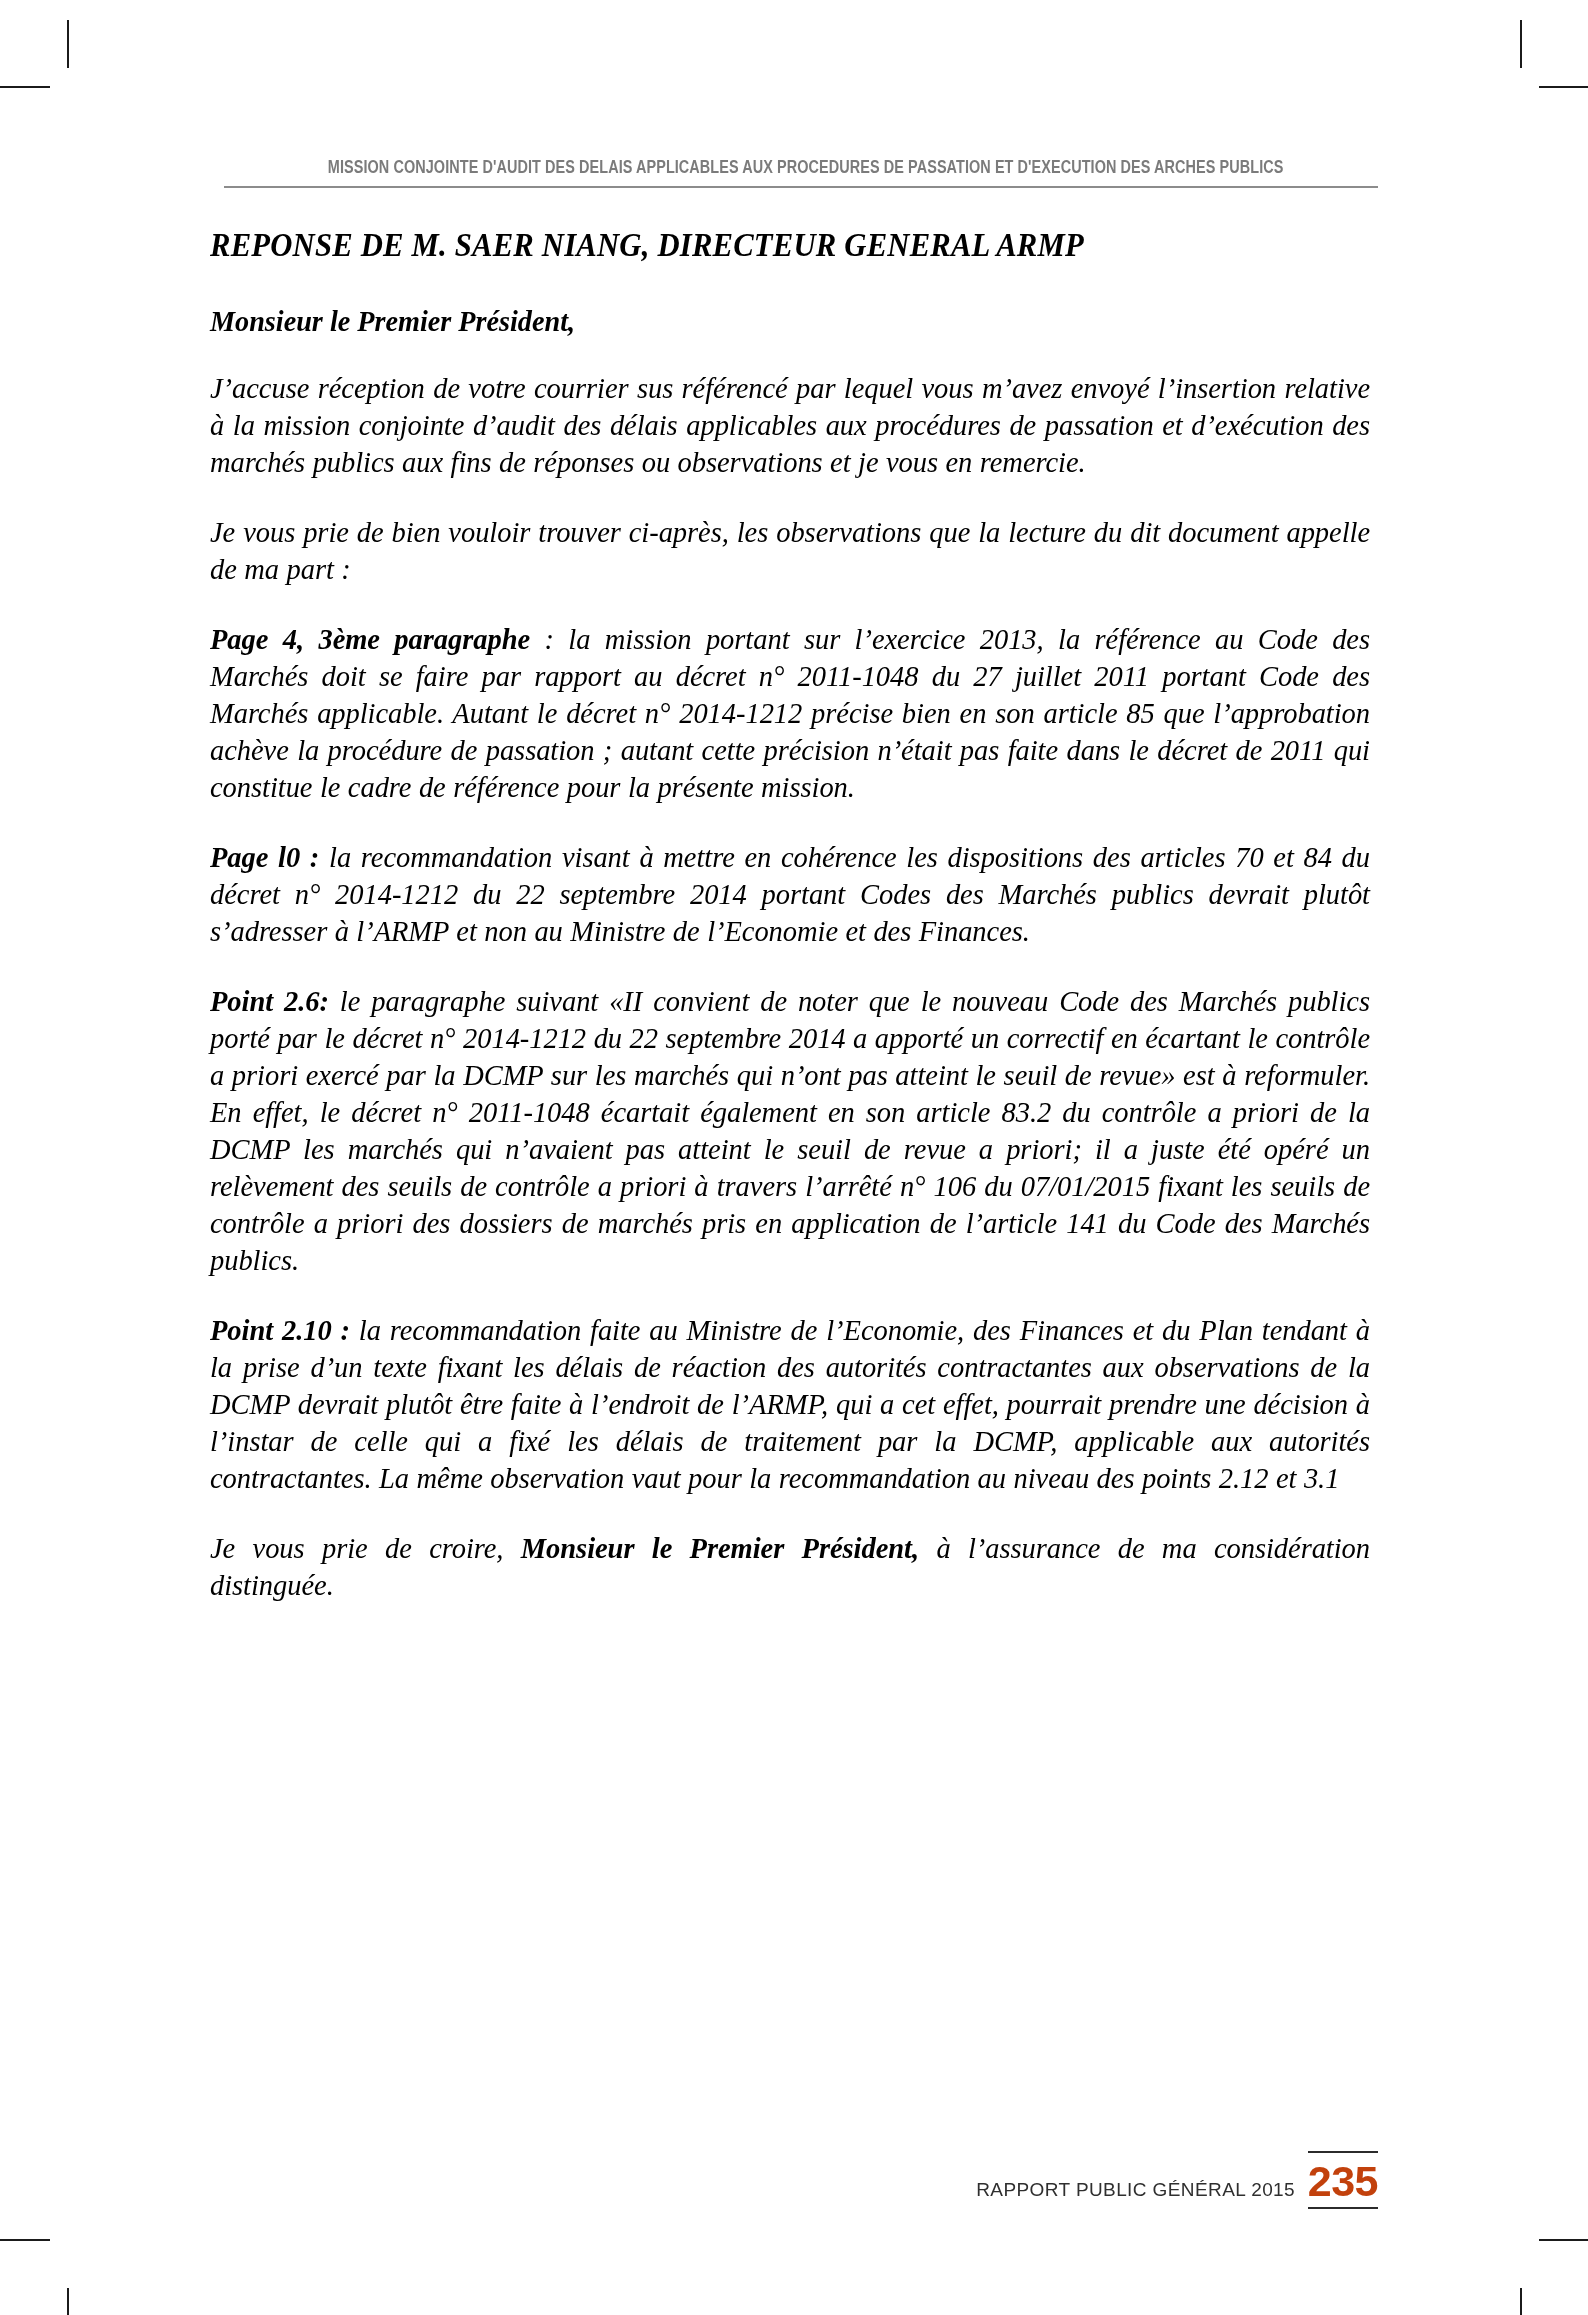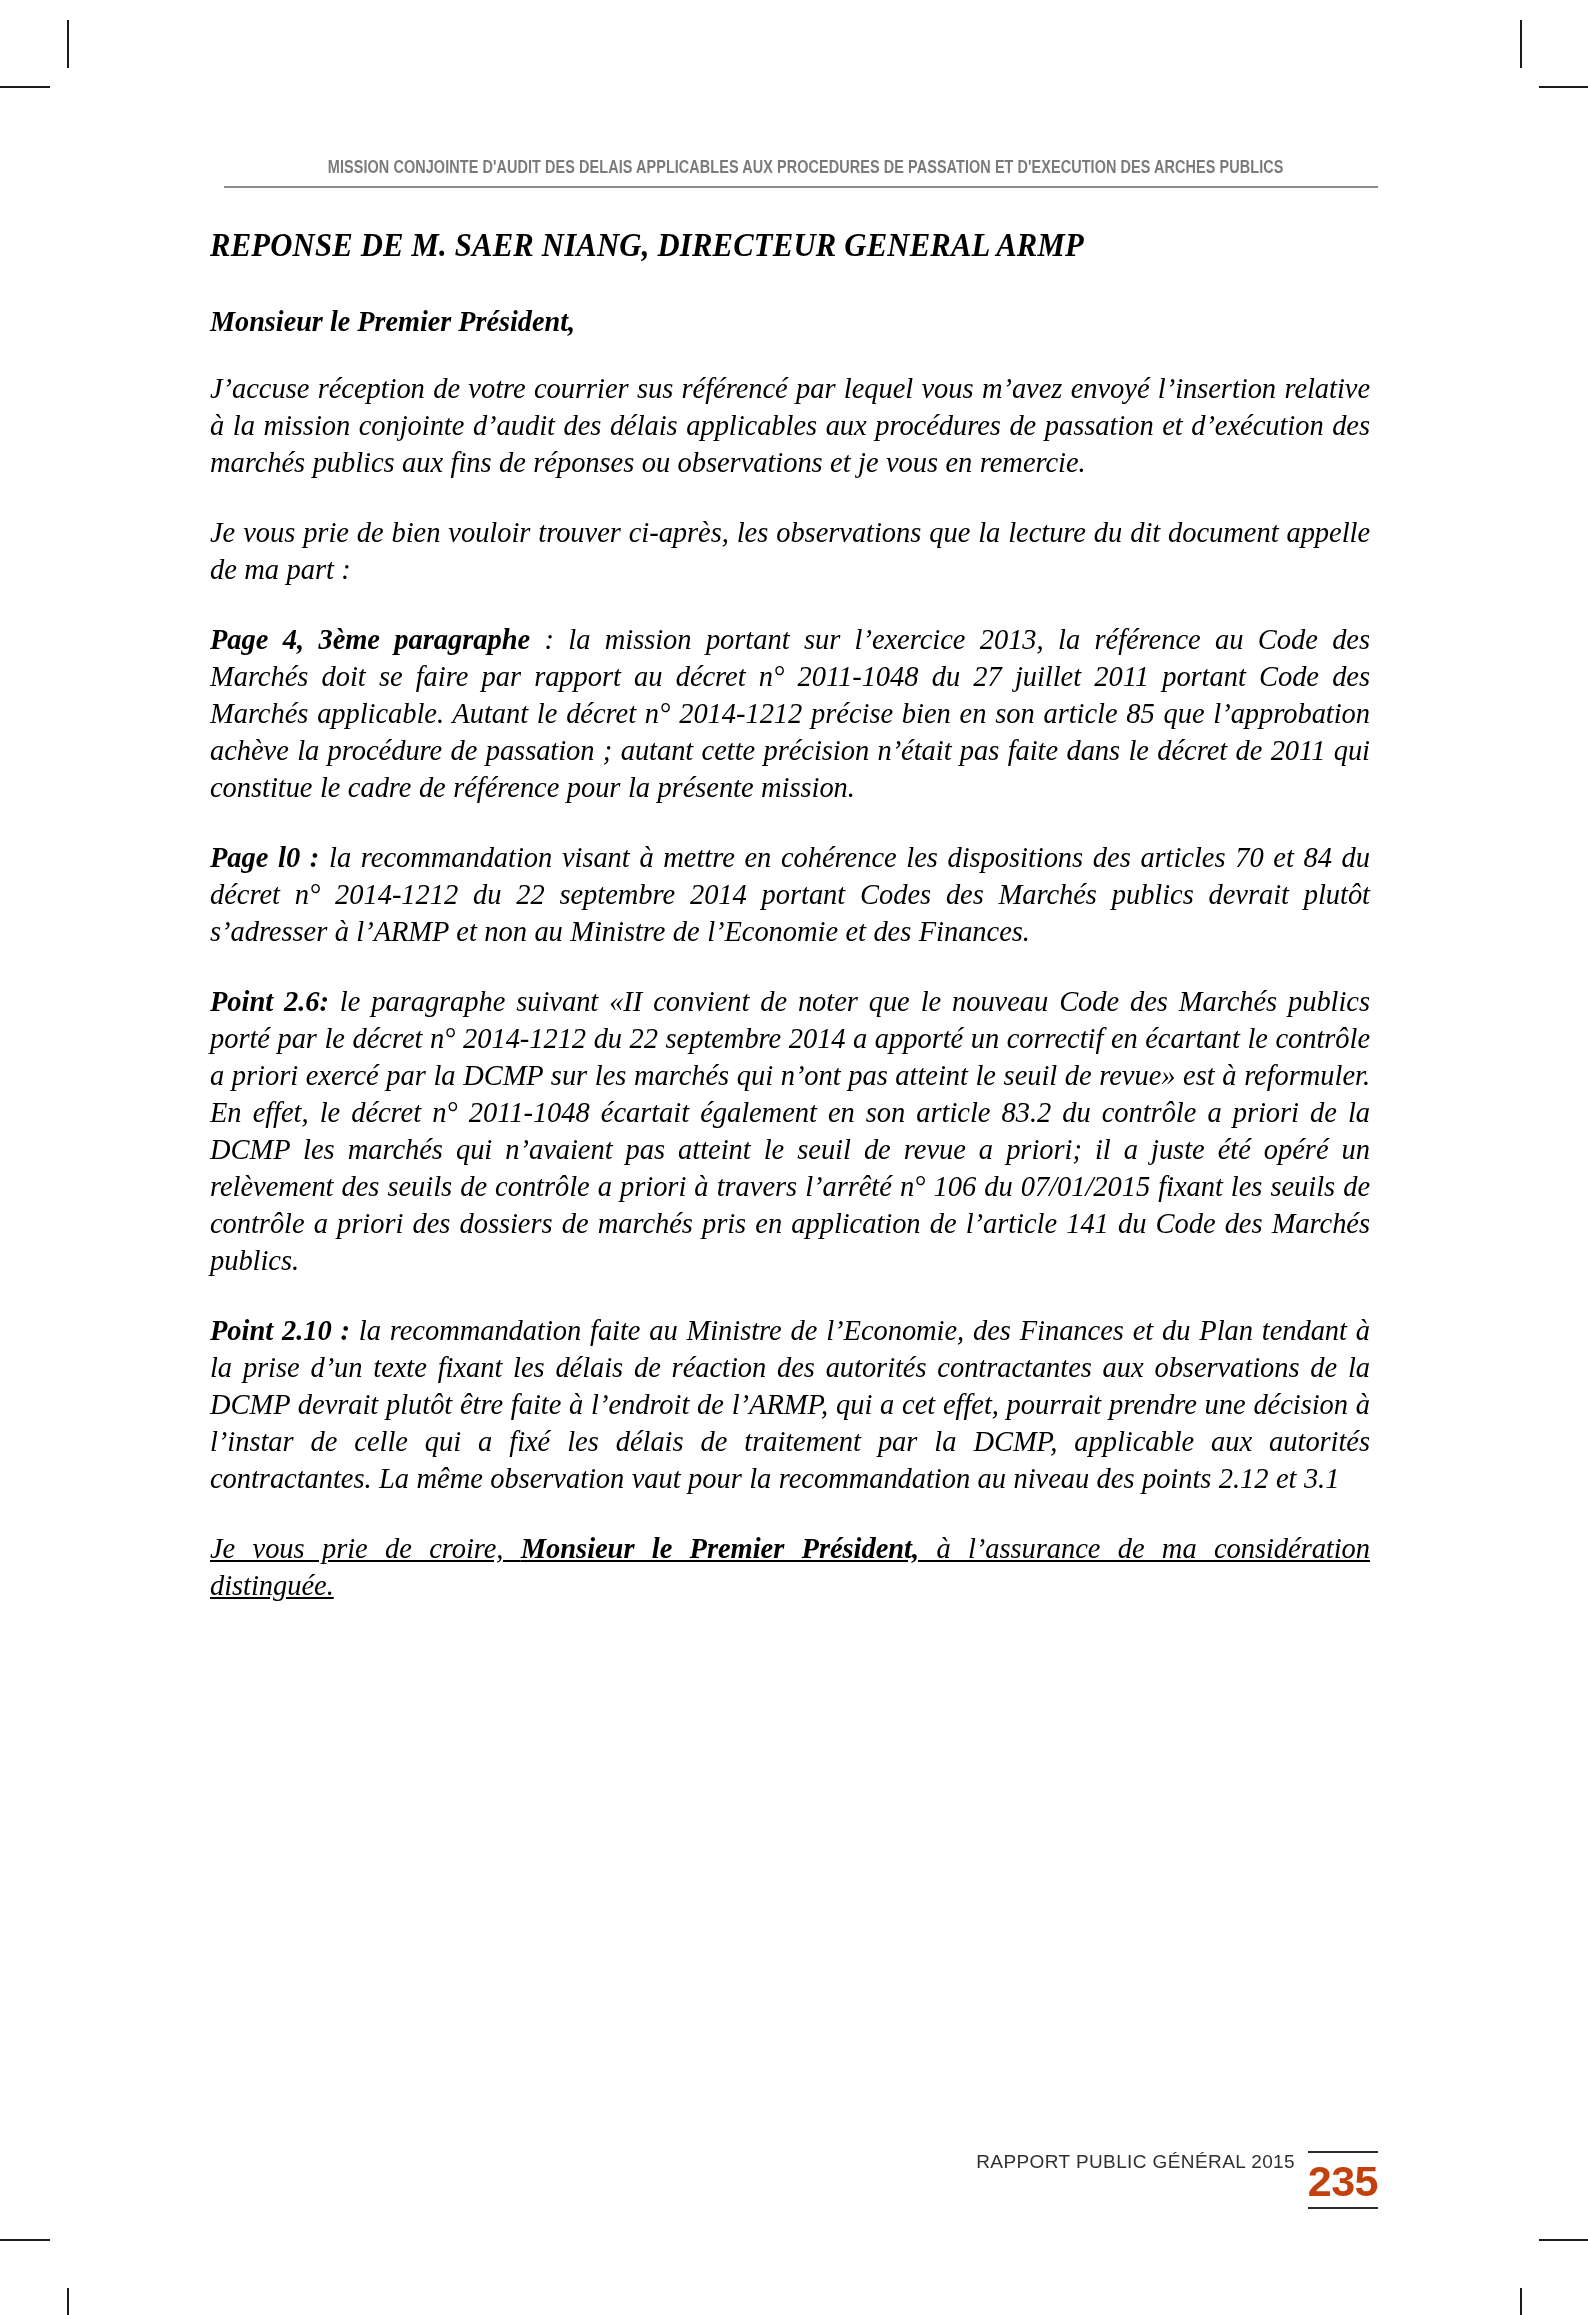--- a/index.html
+++ b/index.html
@@ -102,36 +102,37 @@
     font-family: "Liberation Serif", "DejaVu Serif", serif;
     font-style: italic;
     font-size: 28.5px;
     line-height: 37px;
     text-align: justify;
     text-justify: inter-word;
     margin: 0 0 33px 0;
     letter-spacing: -0.05px;
     word-spacing: 0.4px;
   }
-  p.body-par:last-child { margin-bottom: 0; text-decoration: underline; }
+  p.body-par:last-child { margin-bottom: 0; }
 
   p.body-par .lead {
     font-weight: bold;
     font-style: italic;
   }
   p.body-par .strong {
     font-weight: bold;
   }
 
   
   .footer {
     position: absolute;
     right: 210px;
     bottom: 127px;
     display: flex;
+    align-items: flex-end;
     gap: 12.7px;
   }
   .footer-label {
     font-family: "Liberation Sans", "DejaVu Sans", sans-serif;
     font-size: 19px;
     letter-spacing: 0.4px;
     color: #2f2f2f;
     padding-bottom: 8.1px;
     white-space: nowrap;
   }

